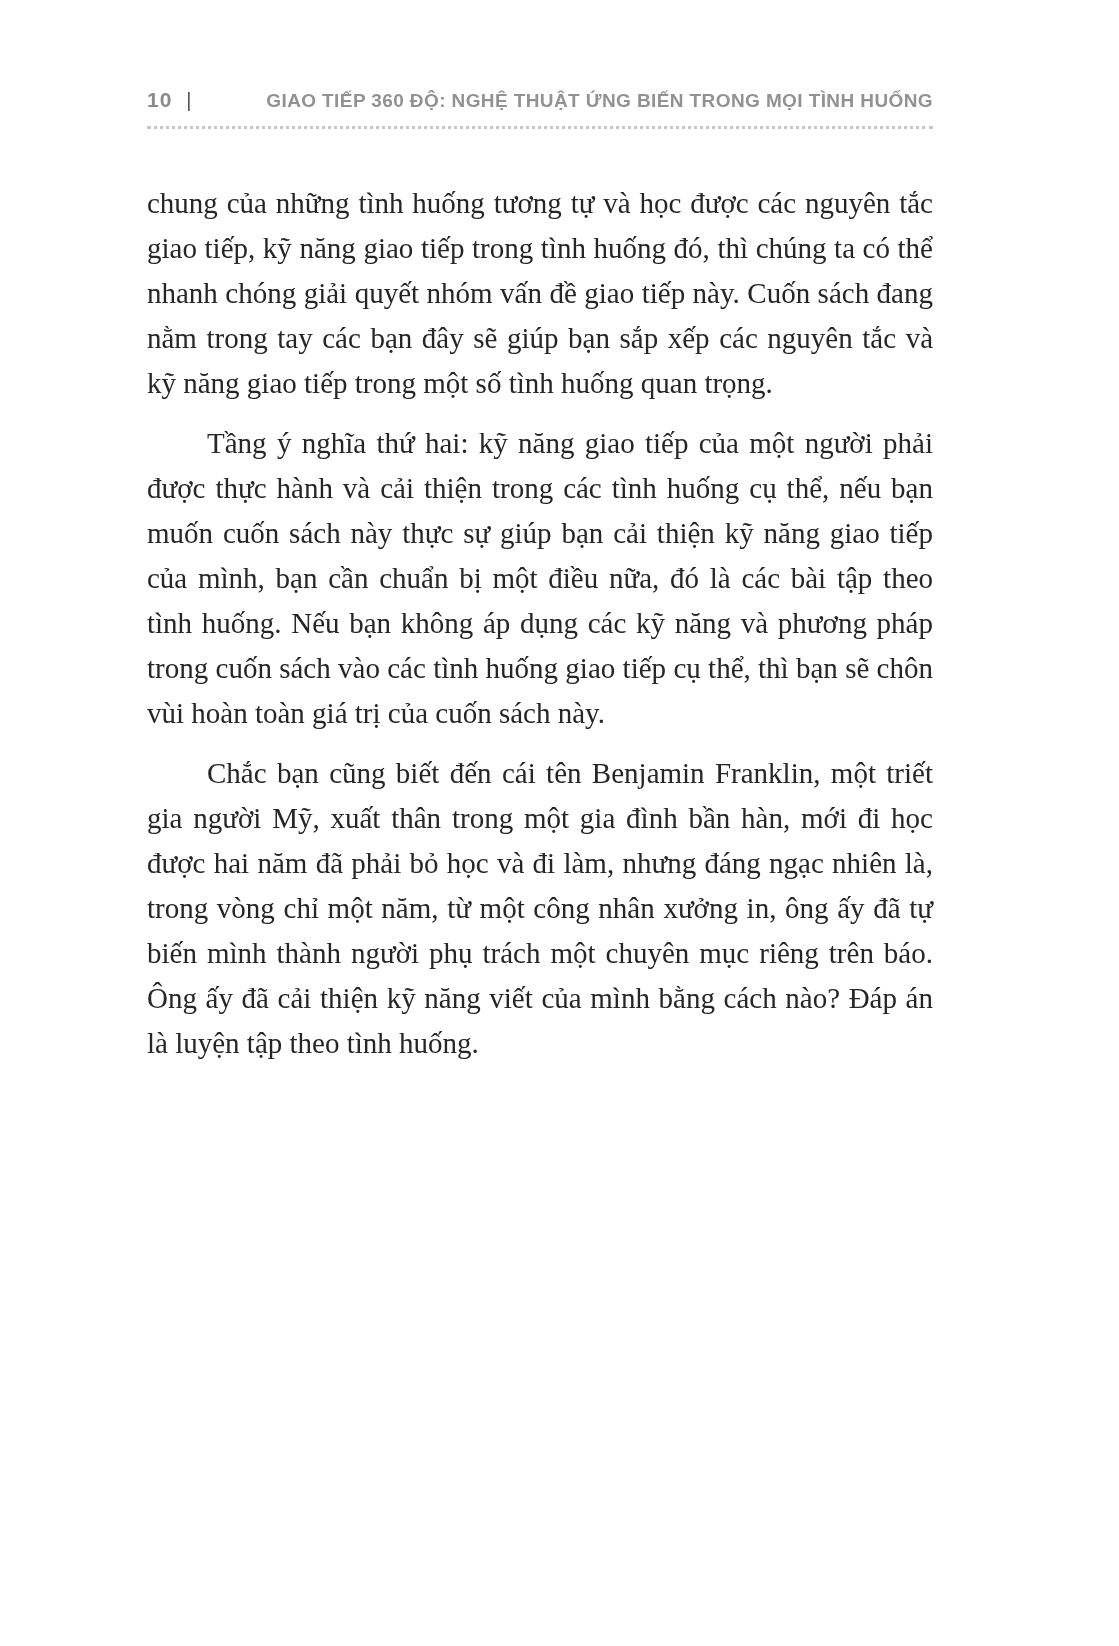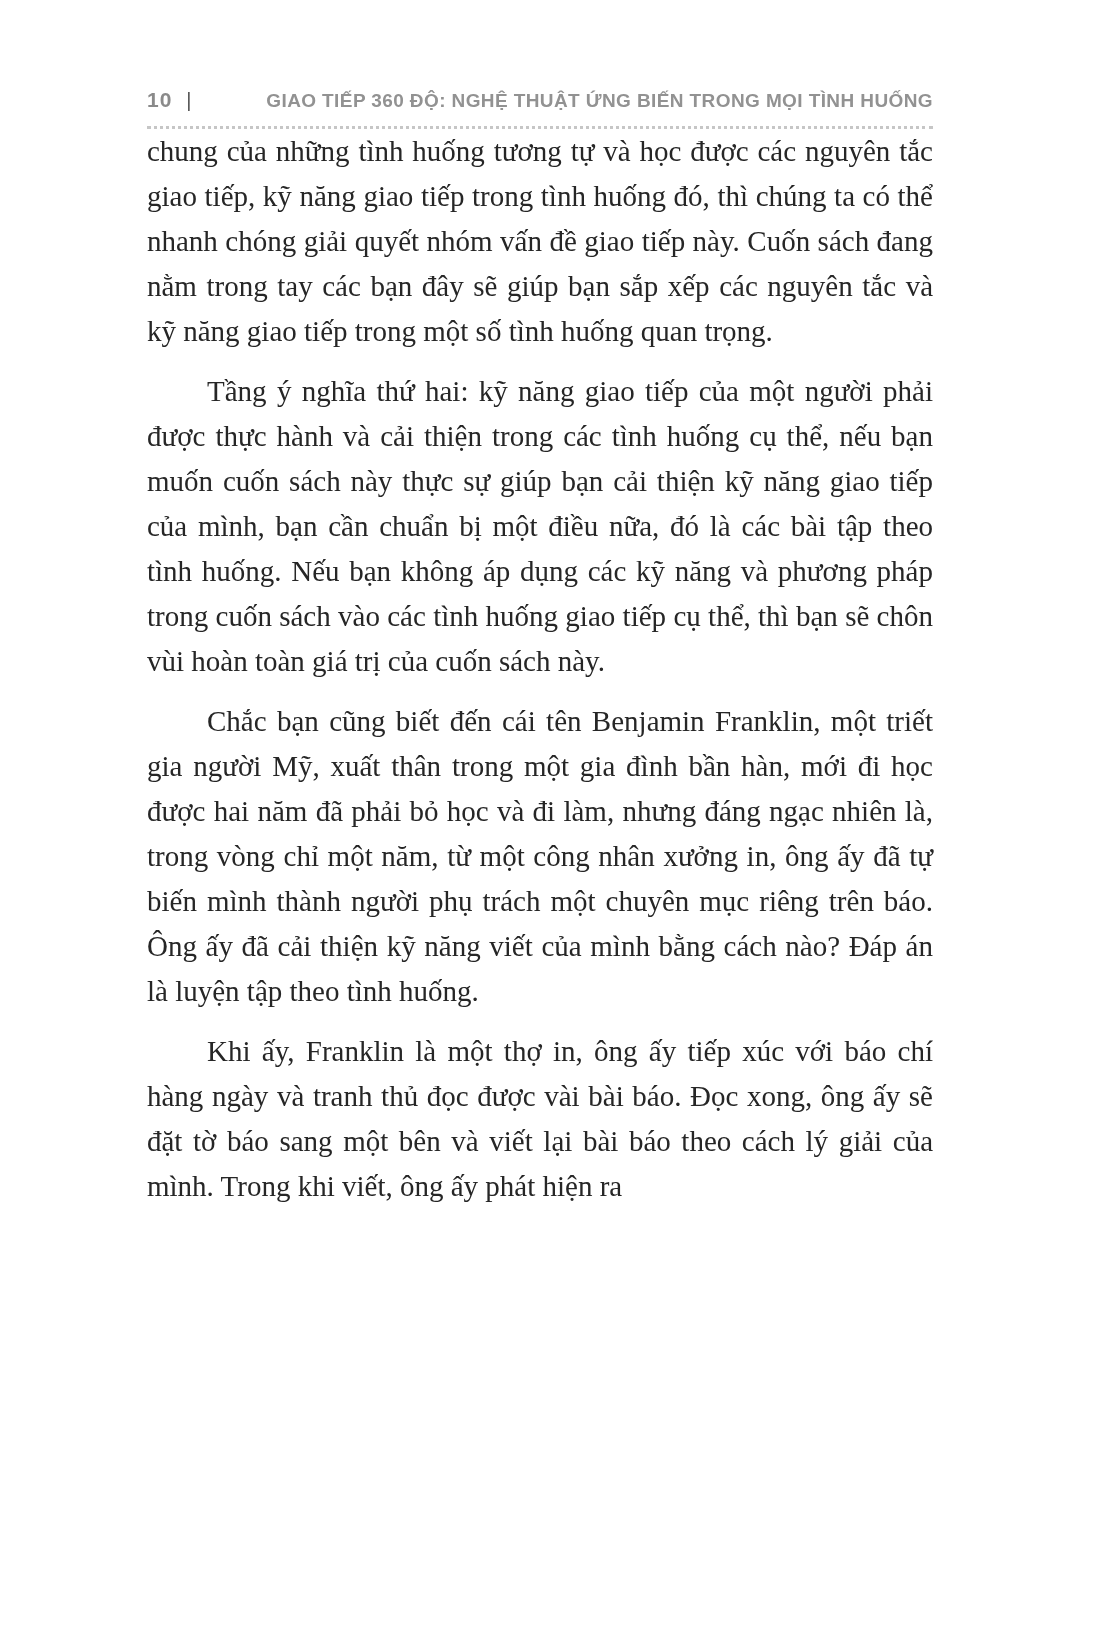--- a/index.html
+++ b/index.html
@@ -60,20 +60,21 @@
   }
 
   .header-rule {
     margin-top: 14px;
     height: 0;
     border-bottom: 3px dotted #c6c6c6;
   }
 
   
   .body-text {
+    margin-top: 52px;
   }
 
   .para {
     font-size: 29px;
     line-height: 45px;
     text-align: justify;
     text-indent: 60px;
     color: #262626;
     margin-bottom: 15px;
   }
@@ -94,16 +95,15 @@
     </div>
     <div class="running-title">GIAO TIẾP 360 ĐỘ: NGHỆ THUẬT ỨNG BIẾN TRONG MỌI TÌNH HUỐNG</div>
   </header>
 
   <div class="header-rule"></div>
 
   <main class="body-text">
     <p class="para no-indent">chung của những tình huống tương tự và học được các nguyên tắc giao tiếp, kỹ năng giao tiếp trong tình huống đó, thì chúng ta có thể nhanh chóng giải quyết nhóm vấn đề giao tiếp này. Cuốn sách đang nằm trong tay các bạn đây sẽ giúp bạn sắp xếp các nguyên tắc và kỹ năng giao tiếp trong một số tình huống quan trọng.</p>
     <p class="para">Tầng ý nghĩa thứ hai: kỹ năng giao tiếp của một người phải được thực hành và cải thiện trong các tình huống cụ thể, nếu bạn muốn cuốn sách này thực sự giúp bạn cải thiện kỹ năng giao tiếp của mình, bạn cần chuẩn bị một điều nữa, đó là các bài tập theo tình huống. Nếu bạn không áp dụng các kỹ năng và phương pháp trong cuốn sách vào các tình huống giao tiếp cụ thể, thì bạn sẽ chôn vùi hoàn toàn giá trị của cuốn sách này.</p>
     <p class="para">Chắc bạn cũng biết đến cái tên Benjamin Franklin, một triết gia người Mỹ, xuất thân trong một gia đình bần hàn, mới đi học được hai năm đã phải bỏ học và đi làm, nhưng đáng ngạc nhiên là, trong vòng chỉ một năm, từ một công nhân xưởng in, ông ấy đã tự biến mình thành người phụ trách một chuyên mục riêng trên báo. Ông ấy đã cải thiện kỹ năng viết của mình bằng cách nào? Đáp án là luyện tập theo tình huống.</p>
-    <p class="para">Khi ấy, Franklin là một thợ in, ông ấy tiếp xúc với báo chí hàng ngày và tranh thủ đọc được vài bài báo. Đọc xong, ông ấy sẽ đặt tờ báo sang một bên và viết lại bài báo theo cách lý giải của mình. Trong khi viết, ông ấy phát hiện ra</p>
   </main>
 
 </div>
 
 </body></html>

